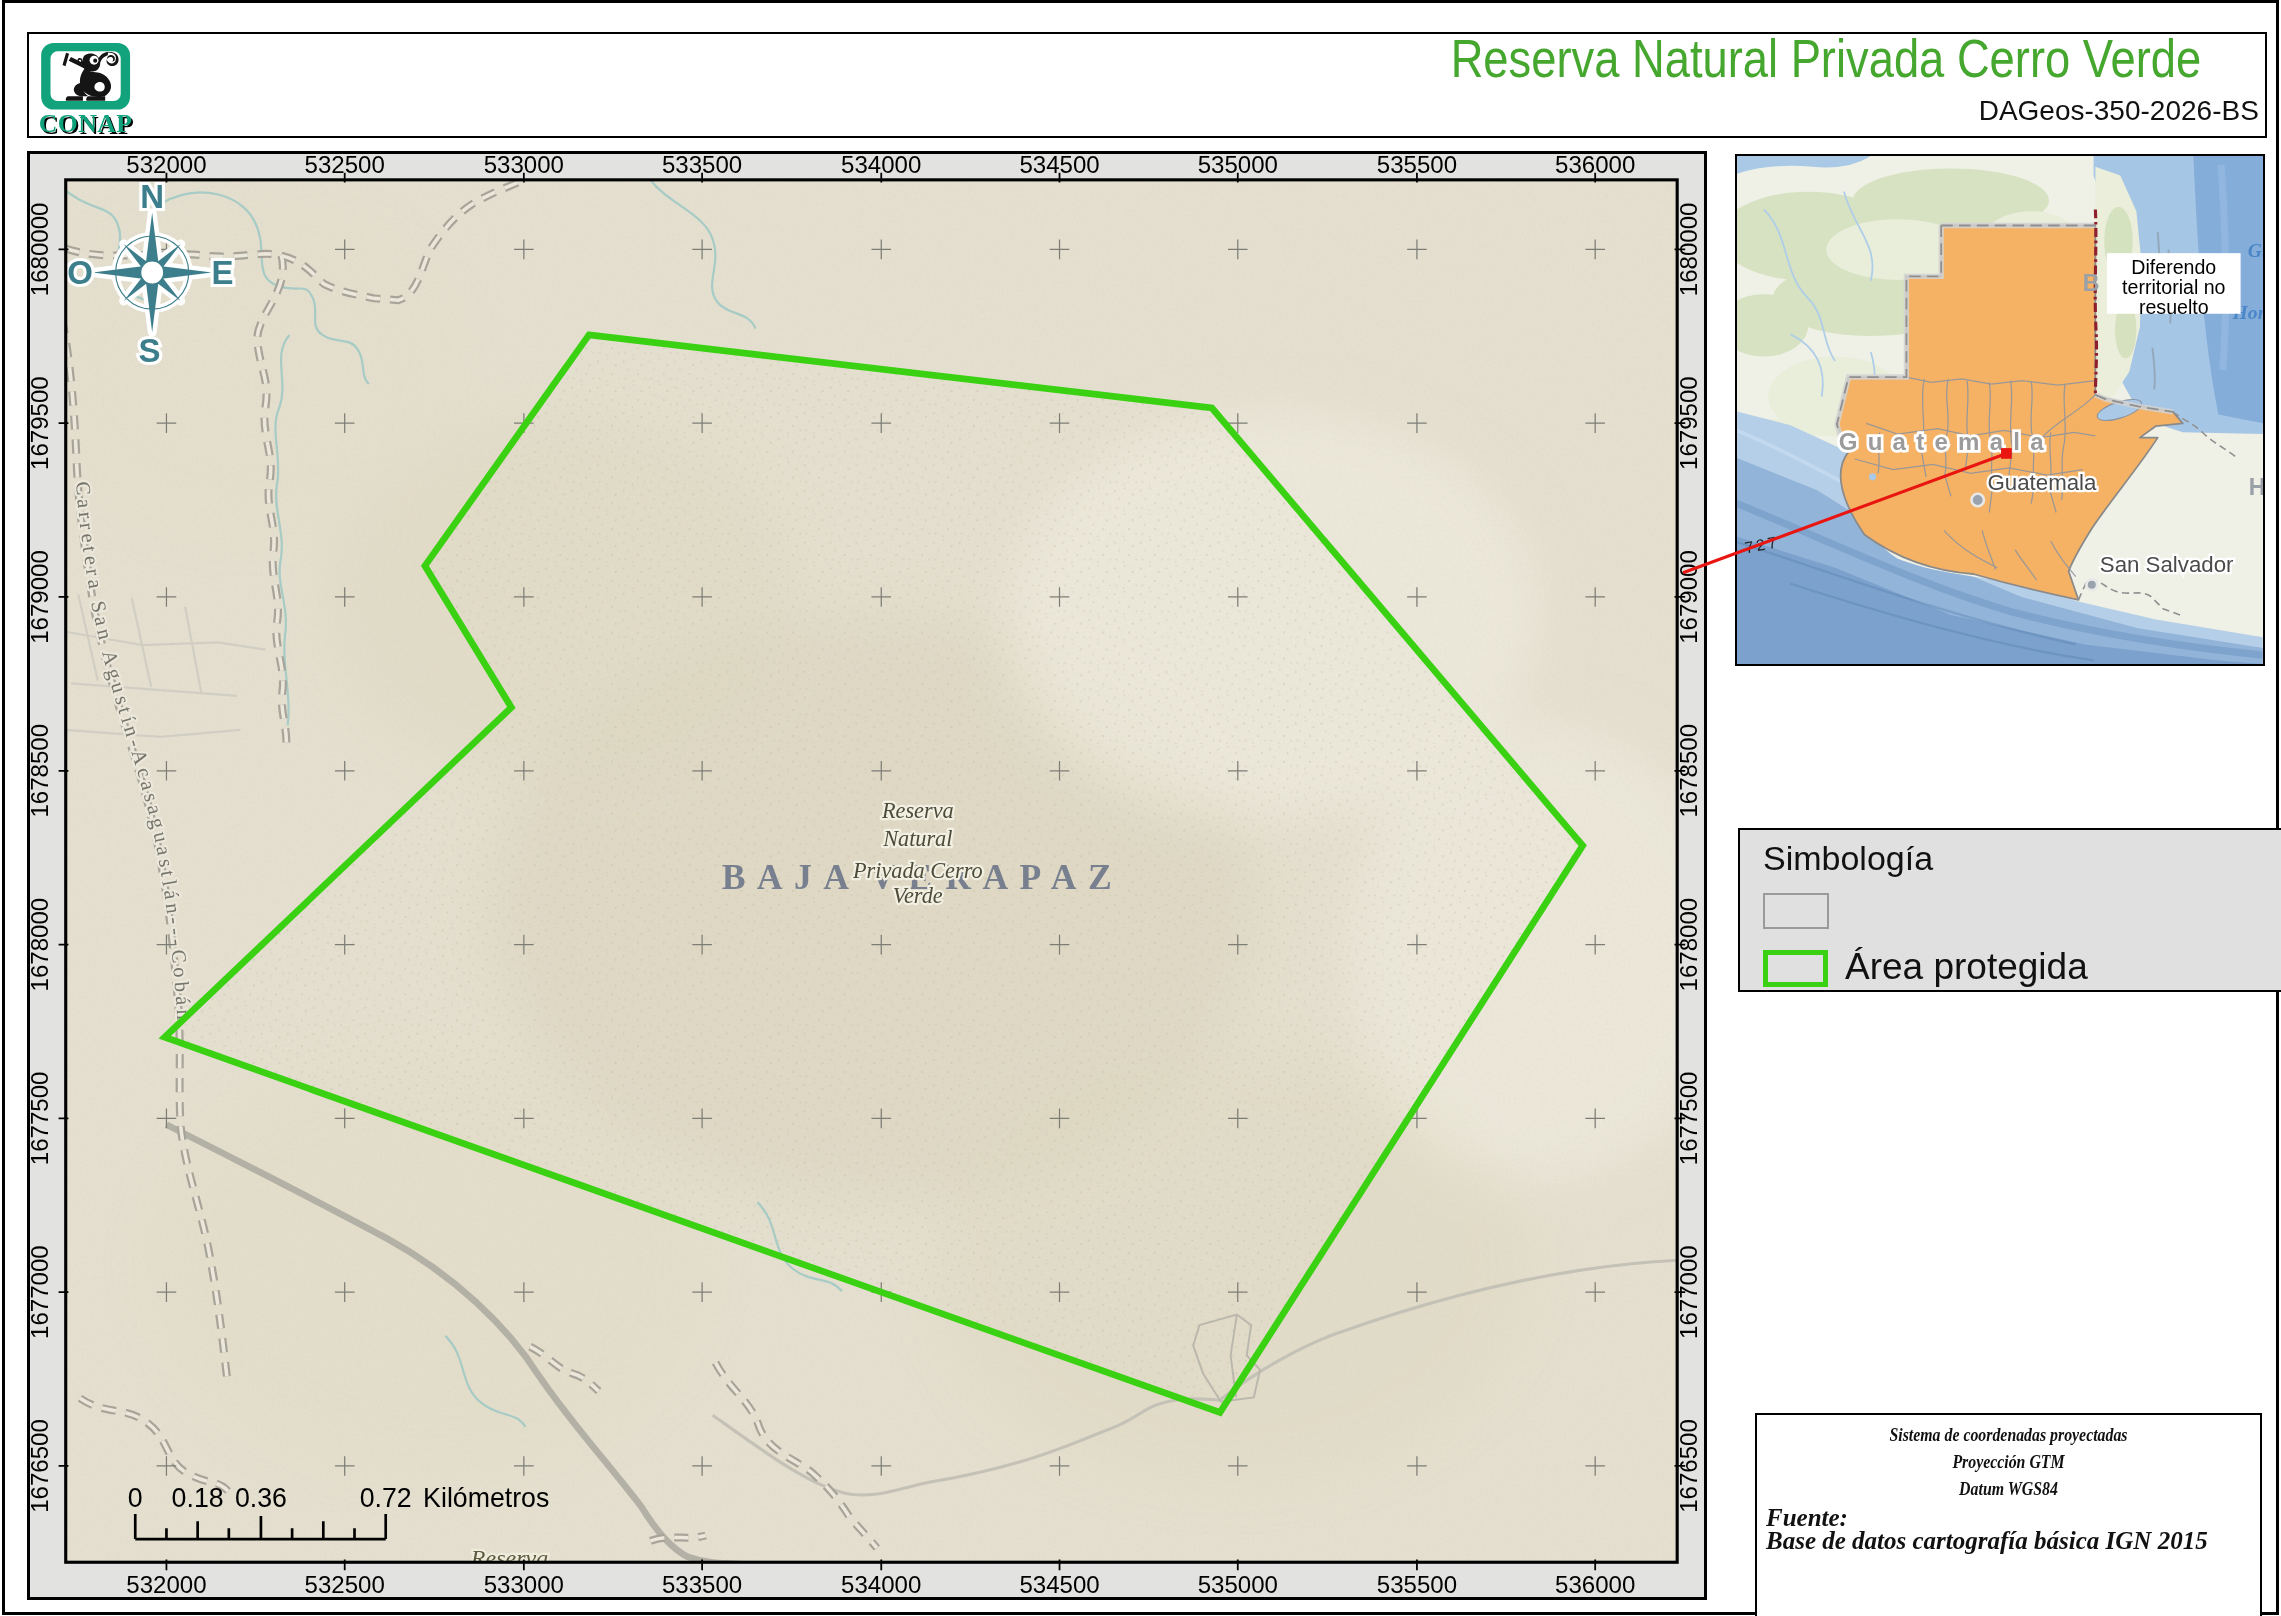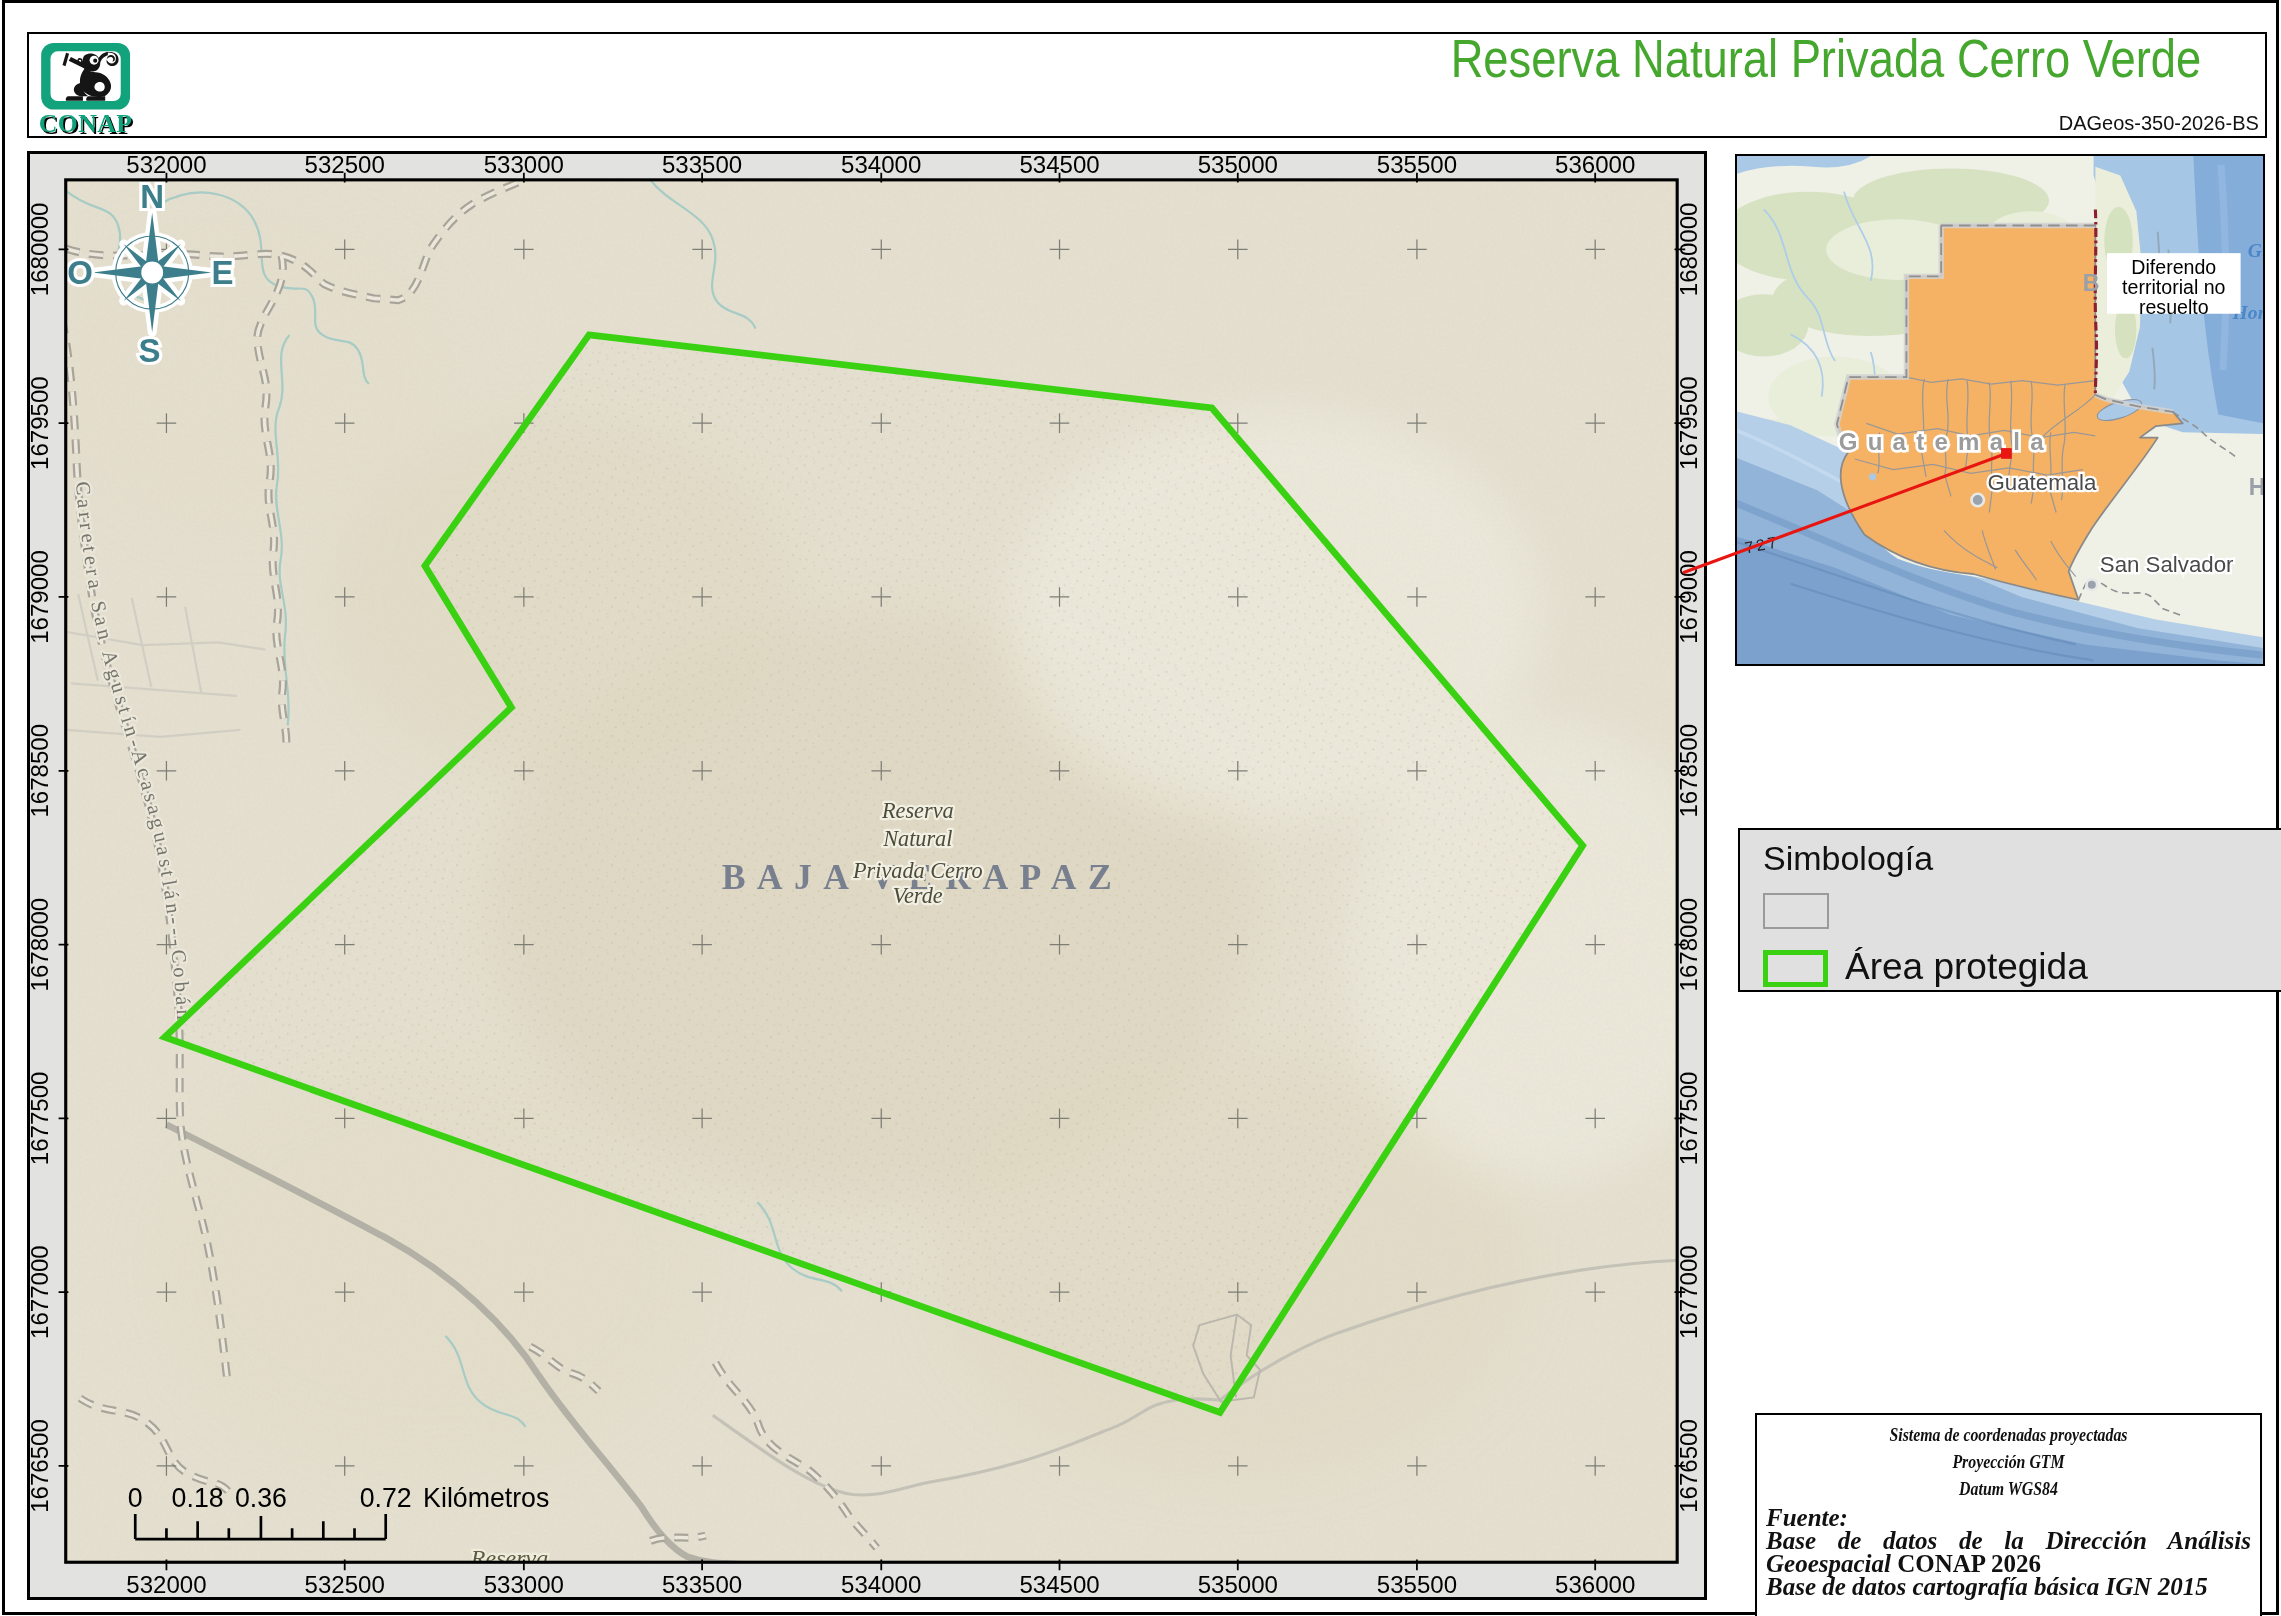--- a/index.html
+++ b/index.html
@@ -42,21 +42,21 @@
       <path d="M 54 61 L 73 61 L 73 66 L 52 66 C 51 64 52 62 54 61 Z"></path>
     </g>
     <text x="53" y="103" text-anchor="middle" font-family="Liberation Serif, serif" font-weight="bold" font-size="29" fill="#000" letter-spacing="0.5">CONAP</text>
     <text x="51" y="101" text-anchor="middle" font-family="Liberation Serif, serif" font-weight="bold" font-size="29" fill="#0ea17b" letter-spacing="0.5">CONAP</text>
   </svg>
 
   <div class="abs" style="left:0;top:-6.2px;width:2236px;text-align:right;">
     <span style="display:inline-block;font-size:53px;color:#45a72e;transform:scaleX(.855);white-space:nowrap;">Reserva Natural Privada Cerro Verde</span>
   </div>
 
-  <div class="abs" style="right:6.2px;bottom:1px;font-size:20px;color:#111;">DAGeos-350-2026-BS</div>
+  <div class="abs" style="right:6.2px;bottom:9px;font-size:28px;color:#111;">DAGeos-350-2026-BS</div>
 </div>
 
 <div class="abs" style="left:27px;top:151px;width:1674px;height:1443px;border:3.6px solid #000;background:#e2e2e0;">
 <svg width="1674" height="1443" viewBox="0 0 1878 1619">
   <defs>
     <clipPath id="mapclip">
           <rect x="44" y="33" width="1808" height="1551"></rect>
         </clipPath>
     <pattern id="dots" width="29" height="29" patternUnits="userSpaceOnUse">
       <circle cx="3" cy="5" r="1.2" fill="#bcb596"></circle>
@@ -487,21 +487,20 @@
   <div class="abs" style="left:23px;top:63px;width:62px;height:32px;border:2.7px solid #9a9a9a;"></div>
   <div class="abs" style="left:23px;top:120px;width:55px;height:27px;border:5.3px solid #3bd113;"></div>
   <div class="abs" style="left:105px;top:116px;font-size:37px;color:#111;text-align:center;">Área protegida</div>
 </div>
 
 <div class="abs" style="left:1755px;top:1378px;width:503px;height:206px;border:2.7px solid #000;background:#fff;
      font-family:'Liberation Serif',serif;font-weight:bold;font-style:italic;font-size:21.4px;color:#111;margin-top:35px;">
   <div style="text-align:center;margin-top:7.1px;line-height:27px;font-size:18px;transform:scaleX(.88);">Sistema de coordenadas proyectadas<br>Proyección GTM<br>Datum WGS84</div>
   <div style="margin:2.7px 9px 0 9px;line-height:23px;font-size:25px;">
     <div>Fuente:</div>
-    <div style="text-align:justify;">Base de datos de la Dirección Análisis Geoespacial <span style="font-style:normal">CONAP 2026</span></div>
     <div>Base de datos cartografía básica IGN 2015</div>
   </div>
 </div>
 
 <svg class="abs" style="left:0;top:0;z-index:50;pointer-events:none;" width="2281" height="1616" viewBox="0 0 2560 1814">
   <line x1="1889" y1="643" x2="2252" y2="509" stroke="#e81511" stroke-width="3.5"></line>
   <rect x="2246" y="503" width="12" height="12" fill="#e81511"></rect>
 </svg>
 
 

